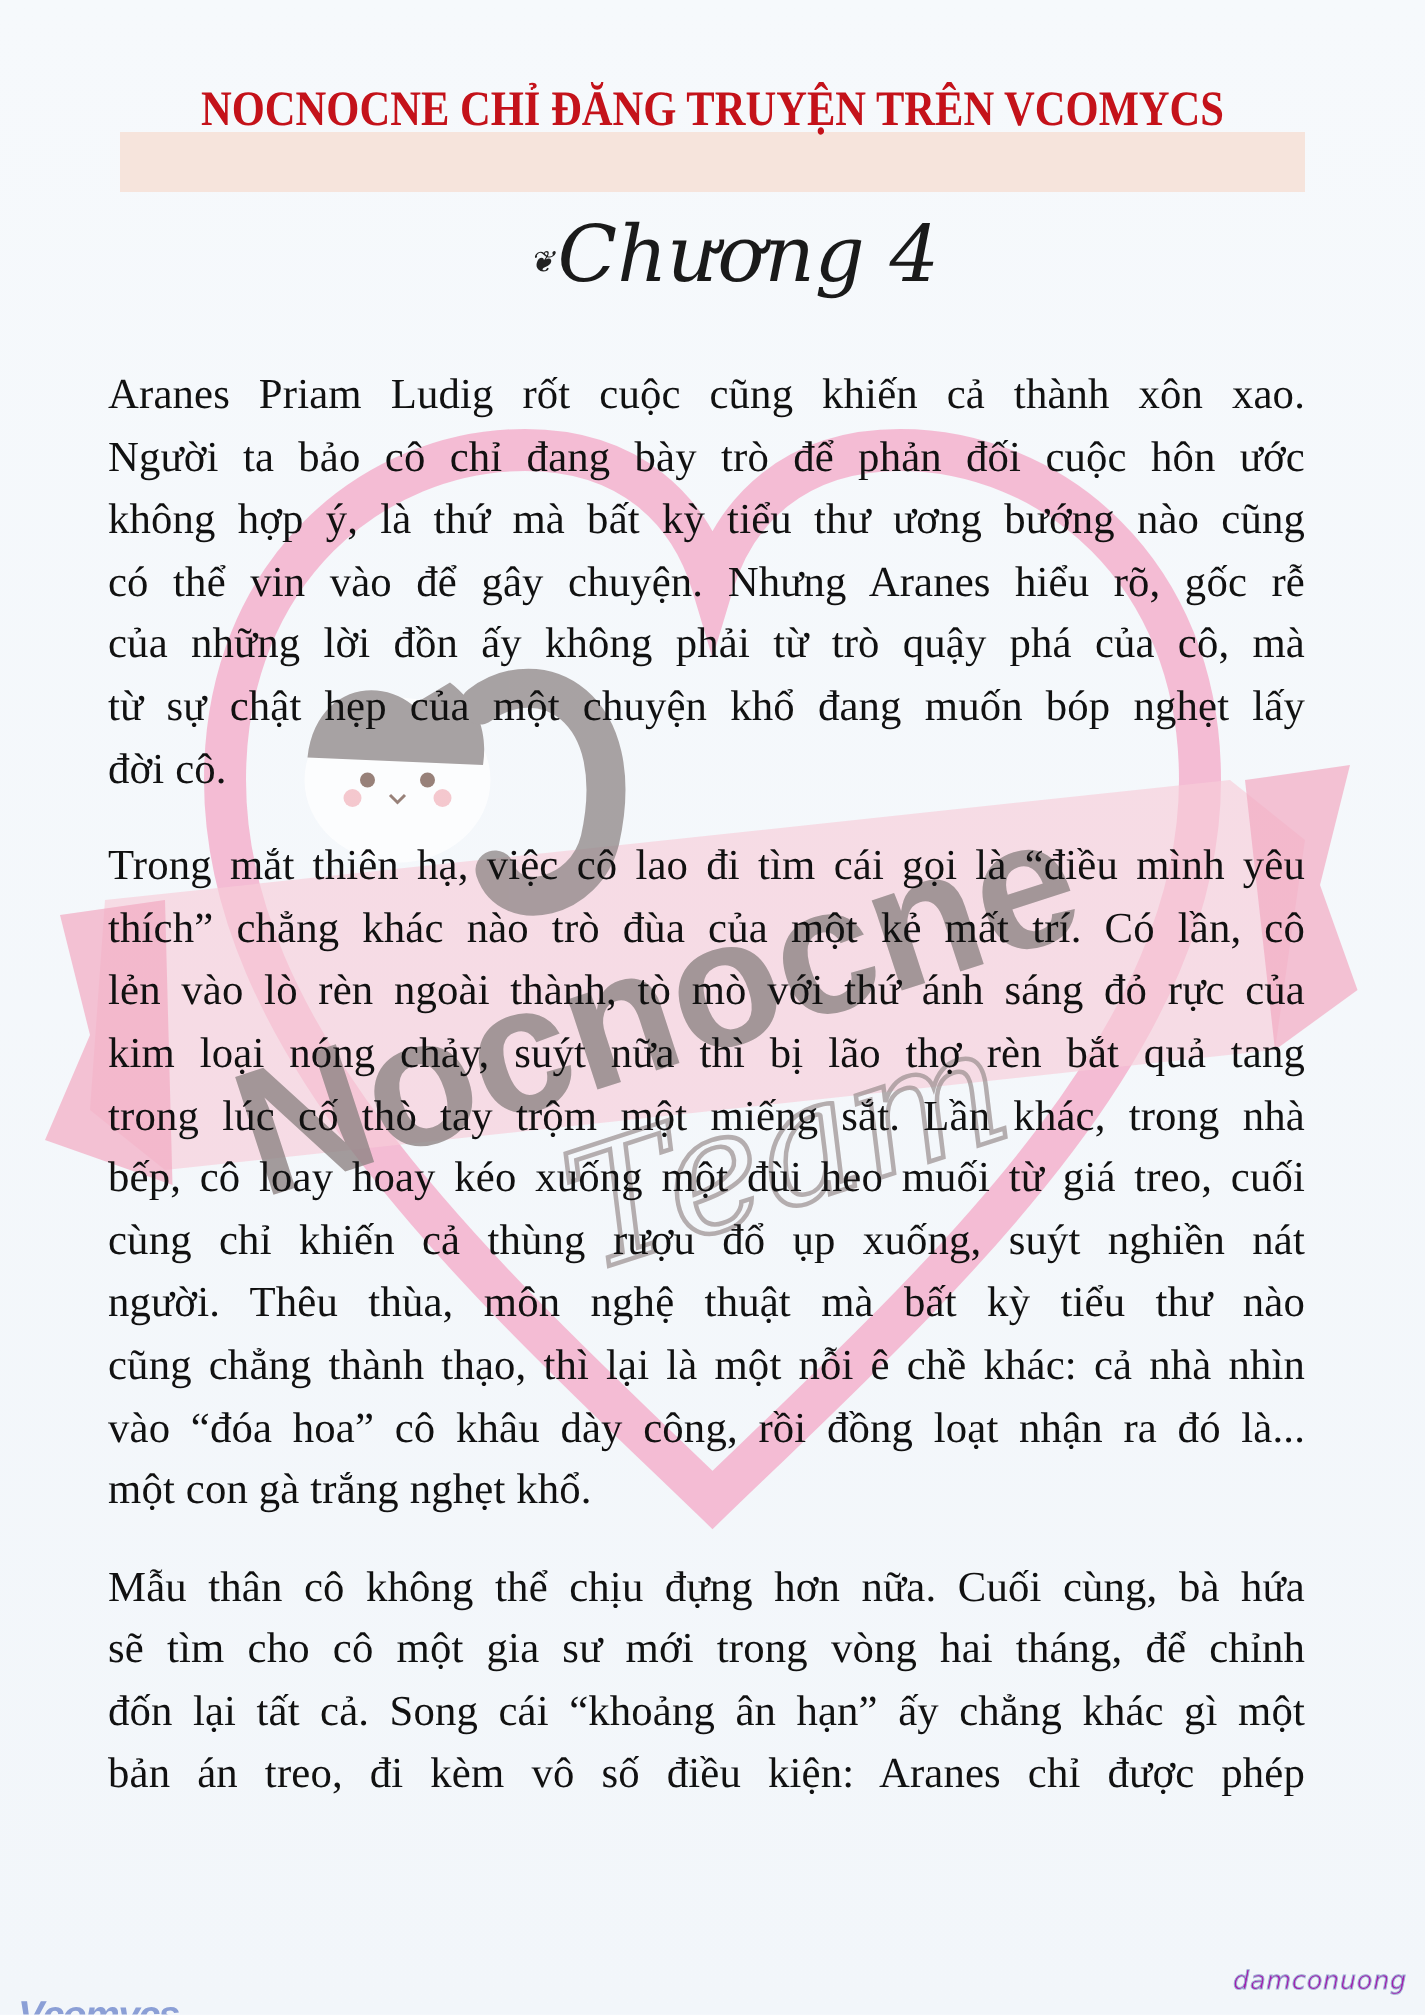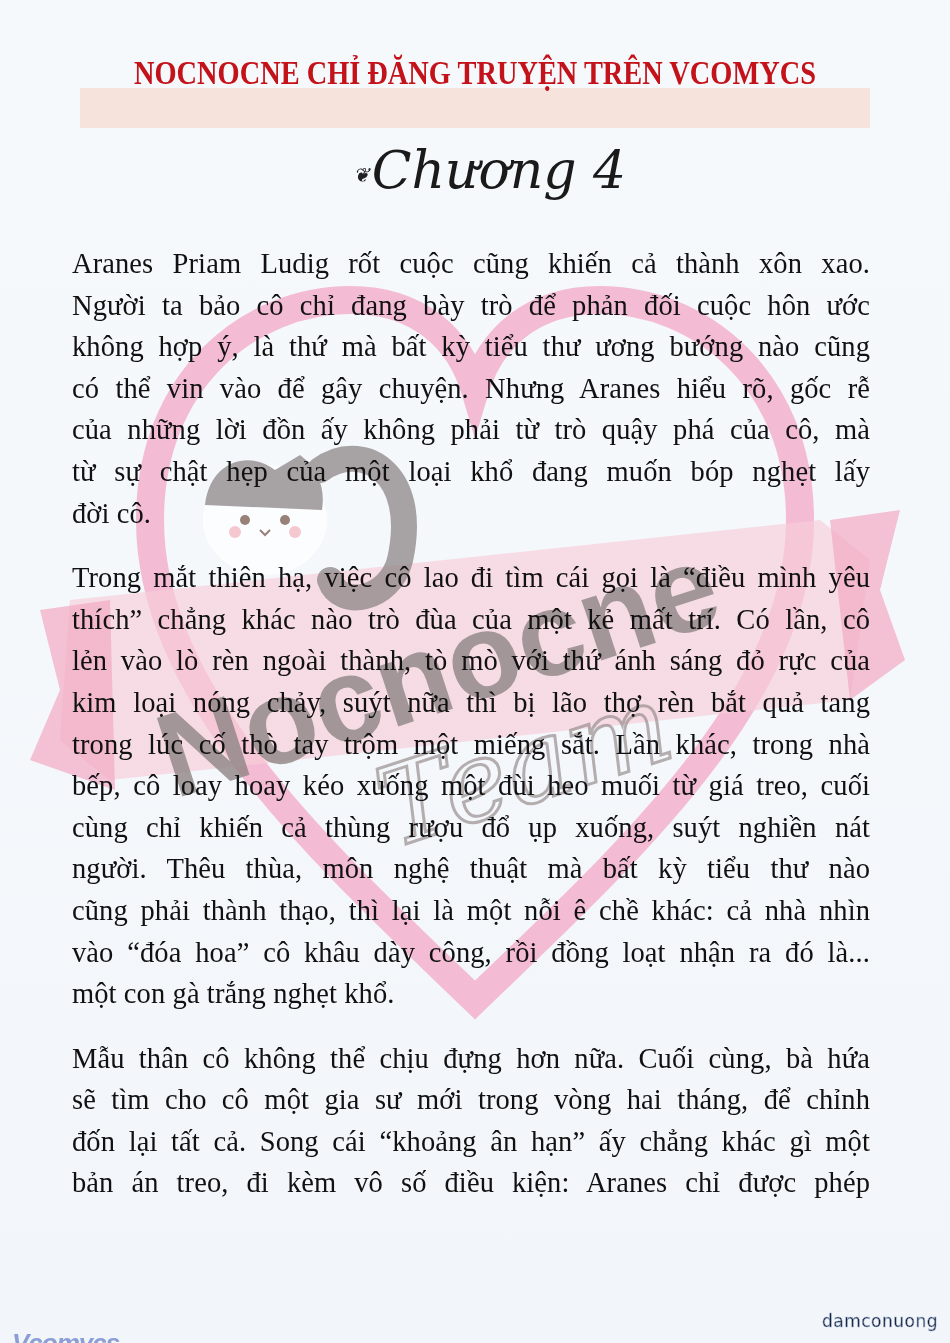--- a/index.html
+++ b/index.html
@@ -111,24 +111,25 @@
       letter-spacing: -1px;
       z-index: 3;
       margin-top: 35px;
     }
     .footer-credit {
       position: absolute;
       right: 12px;
       top: 1311px;
       font-family: "DejaVu Sans", sans-serif;
       font-size: 17px;
-      color: #0f172a;
+      color: #a21caf;
       -webkit-text-stroke: 0.6px #9eb2d4;
       letter-spacing: 0.5px;
       z-index: 3;
+      font-style: italic;
     }
   </style>
 </head>
 <body>
 
 <div class="page"></div>
 
 <svg class="watermark" viewBox="0 0 950 1343" xmlns="http://www.w3.org/2000/svg">
 
   <path d="M475 1000 C 330 860, 150 700, 150 520 C 150 380, 250 300, 350 300 C 420 300, 460 340, 475 390 C 490 340, 530 300, 600 300 C 700 300, 800 380, 800 520 C 800 700, 620 860, 475 1000 Z" fill="none" stroke="#f3b1cc" stroke-width="28" opacity="0.85"></path>
@@ -159,33 +160,33 @@
   <span class="flourish">❦</span><span>Chương 4</span>
 </div>
 
 <div class="body-text">
   <p class="para">
     <span class="line">Aranes Priam Ludig rốt cuộc cũng khiến cả thành xôn xao.</span>
     <span class="line">Người ta bảo cô chỉ đang bày trò để phản đối cuộc hôn ước</span>
     <span class="line">không hợp ý, là thứ mà bất kỳ tiểu thư ương bướng nào cũng</span>
     <span class="line">có thể vin vào để gây chuyện. Nhưng Aranes hiểu rõ, gốc rễ</span>
     <span class="line">của những lời đồn ấy không phải từ trò quậy phá của cô, mà</span>
-    <span class="line">từ sự chật hẹp của một loại khổ đang muốn bóp nghẹt lấy</span>
+    <span class="line">từ sự chật hẹp của một chuyện khổ đang muốn bóp nghẹt lấy</span>
     <span class="line last">đời cô.</span>
   </p>
   <p class="para">
     <span class="line">Trong mắt thiên hạ, việc cô lao đi tìm cái gọi là “điều mình yêu</span>
     <span class="line">thích” chẳng khác nào trò đùa của một kẻ mất trí. Có lần, cô</span>
     <span class="line">lẻn vào lò rèn ngoài thành, tò mò với thứ ánh sáng đỏ rực của</span>
     <span class="line">kim loại nóng chảy, suýt nữa thì bị lão thợ rèn bắt quả tang</span>
     <span class="line">trong lúc cố thò tay trộm một miếng sắt. Lần khác, trong nhà</span>
     <span class="line">bếp, cô loay hoay kéo xuống một đùi heo muối từ giá treo, cuối</span>
     <span class="line">cùng chỉ khiến cả thùng rượu đổ ụp xuống, suýt nghiền nát</span>
     <span class="line">người. Thêu thùa, môn nghệ thuật mà bất kỳ tiểu thư nào</span>
-    <span class="line">cũng phải thành thạo, thì lại là một nỗi ê chề khác: cả nhà nhìn</span>
+    <span class="line">cũng chẳng thành thạo, thì lại là một nỗi ê chề khác: cả nhà nhìn</span>
     <span class="line">vào “đóa hoa” cô khâu dày công, rồi đồng loạt nhận ra đó là...</span>
     <span class="line last">một con gà trắng nghẹt khổ.</span>
   </p>
   <p class="para">
     <span class="line">Mẫu thân cô không thể chịu đựng hơn nữa. Cuối cùng, bà hứa</span>
     <span class="line">sẽ tìm cho cô một gia sư mới trong vòng hai tháng, để chỉnh</span>
     <span class="line">đốn lại tất cả. Song cái “khoảng ân hạn” ấy chẳng khác gì một</span>
     <span class="line">bản án treo, đi kèm vô số điều kiện: Aranes chỉ được phép</span>
   </p>
 </div>

